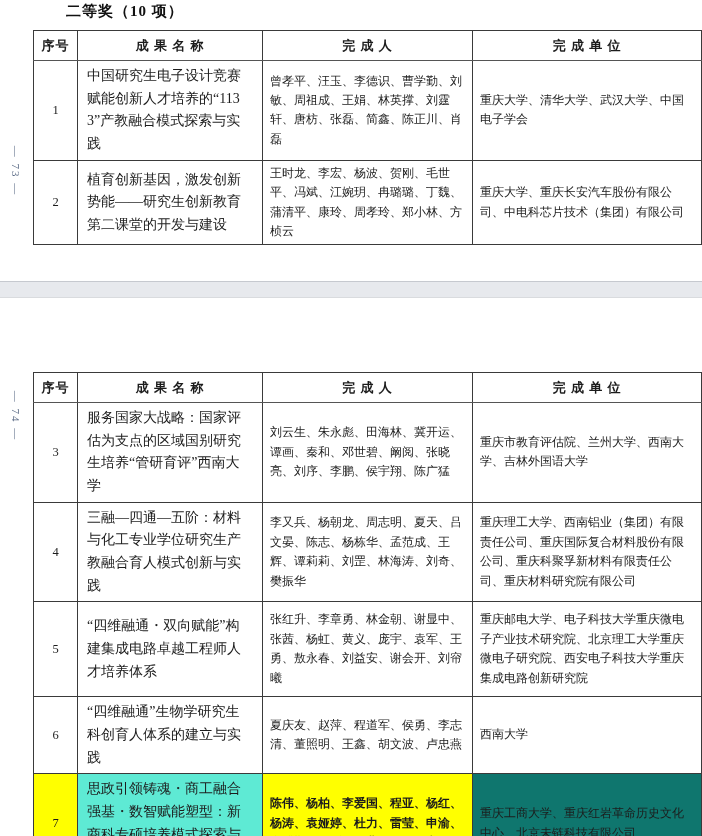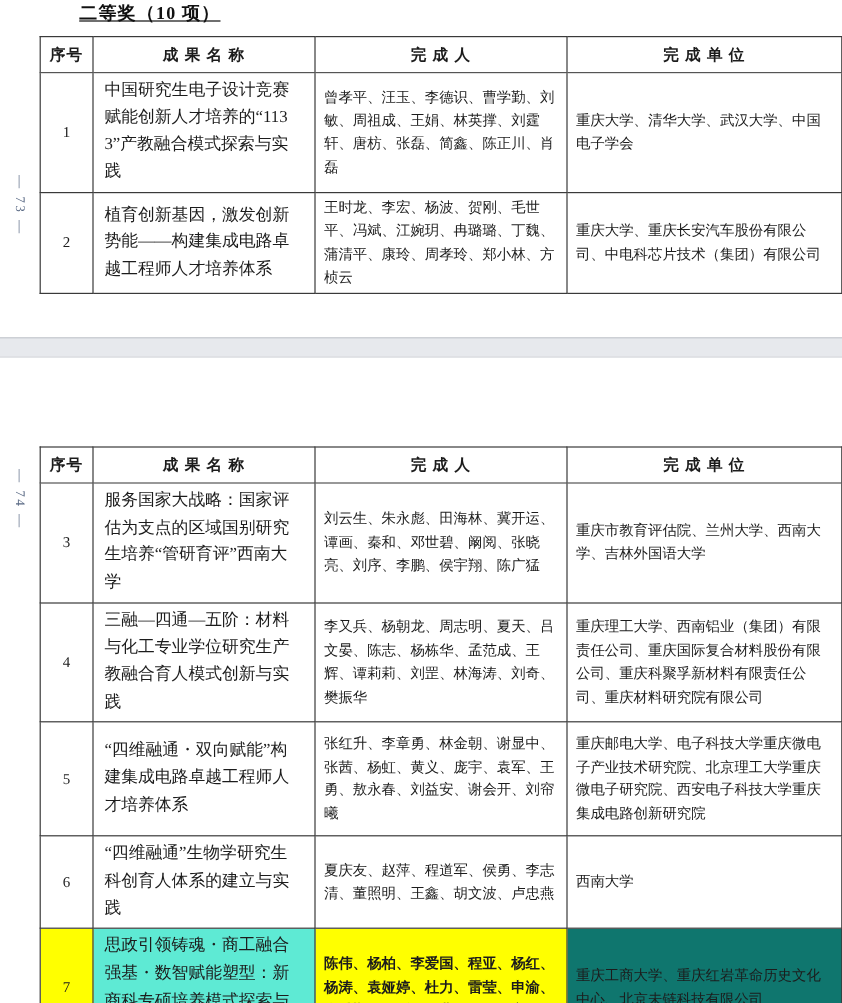--- a/index.html
+++ b/index.html
@@ -11,21 +11,20 @@
     overflow: hidden;
     position: relative;
   }
   .doc-title {
     position: absolute;
     left: 66px; top: 2px;
     font-size: 15px;
     font-weight: bold;
     letter-spacing: 1px;
     color: #111;
-    text-decoration: underline;
   }
   .page-num {
     position: absolute;
     left: -14px;
     width: 60px;
     text-align: center;
     font-size: 11px;
     color: #5a6a85;
     letter-spacing: 2px;
     transform: rotate(90deg);
@@ -106,21 +105,21 @@
     <th>完 成 单 位</th>
   </tr>
   <tr class="r0">
     <td class="no-cell">1</td>
     <td>中国研究生电子设计竞赛赋能创新人才培养的“1133”产教融合模式探索与实践</td>
     <td class="people-cell">曾孝平、汪玉、李德识、曹学勤、刘敏、周祖成、王娟、林英撑、刘霆轩、唐枋、张磊、简鑫、陈正川、肖磊</td>
     <td class="units-cell">重庆大学、清华大学、武汉大学、中国电子学会</td>
   </tr>
   <tr class="r1">
     <td class="no-cell">2</td>
-    <td>植育创新基因，激发创新势能——构建集成电路卓越工程师人才培养体系</td>
+    <td>植育创新基因，激发创新势能——研究生创新教育第二课堂的开发与建设</td>
     <td class="people-cell">王时龙、李宏、杨波、贺刚、毛世平、冯斌、江婉玥、冉璐璐、丁魏、蒲清平、康玲、周孝玲、郑小林、方桢云</td>
     <td class="units-cell">重庆大学、重庆长安汽车股份有限公司、中电科芯片技术（集团）有限公司</td>
   </tr>
 </tbody>
   </table>
 
 <div class="page-separator"></div>
 
 <div class="page-num pn-bottom">— 74 —</div>
 

